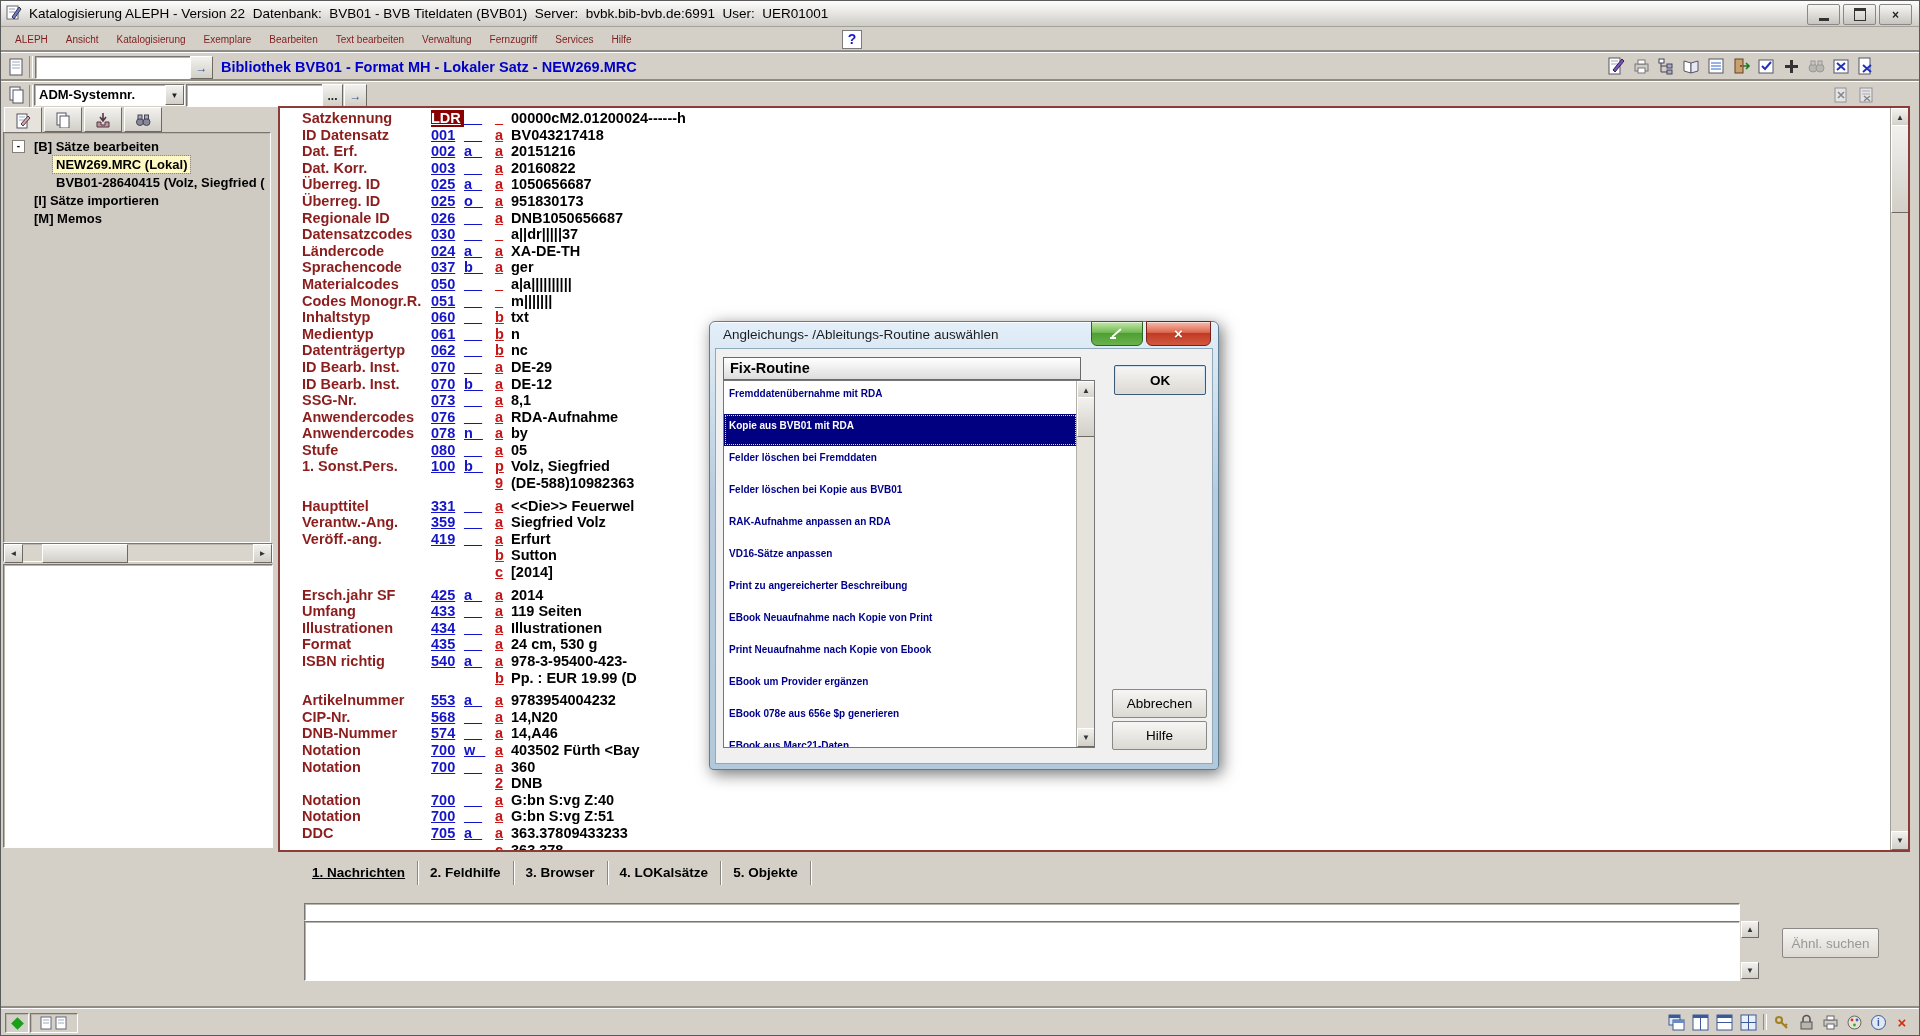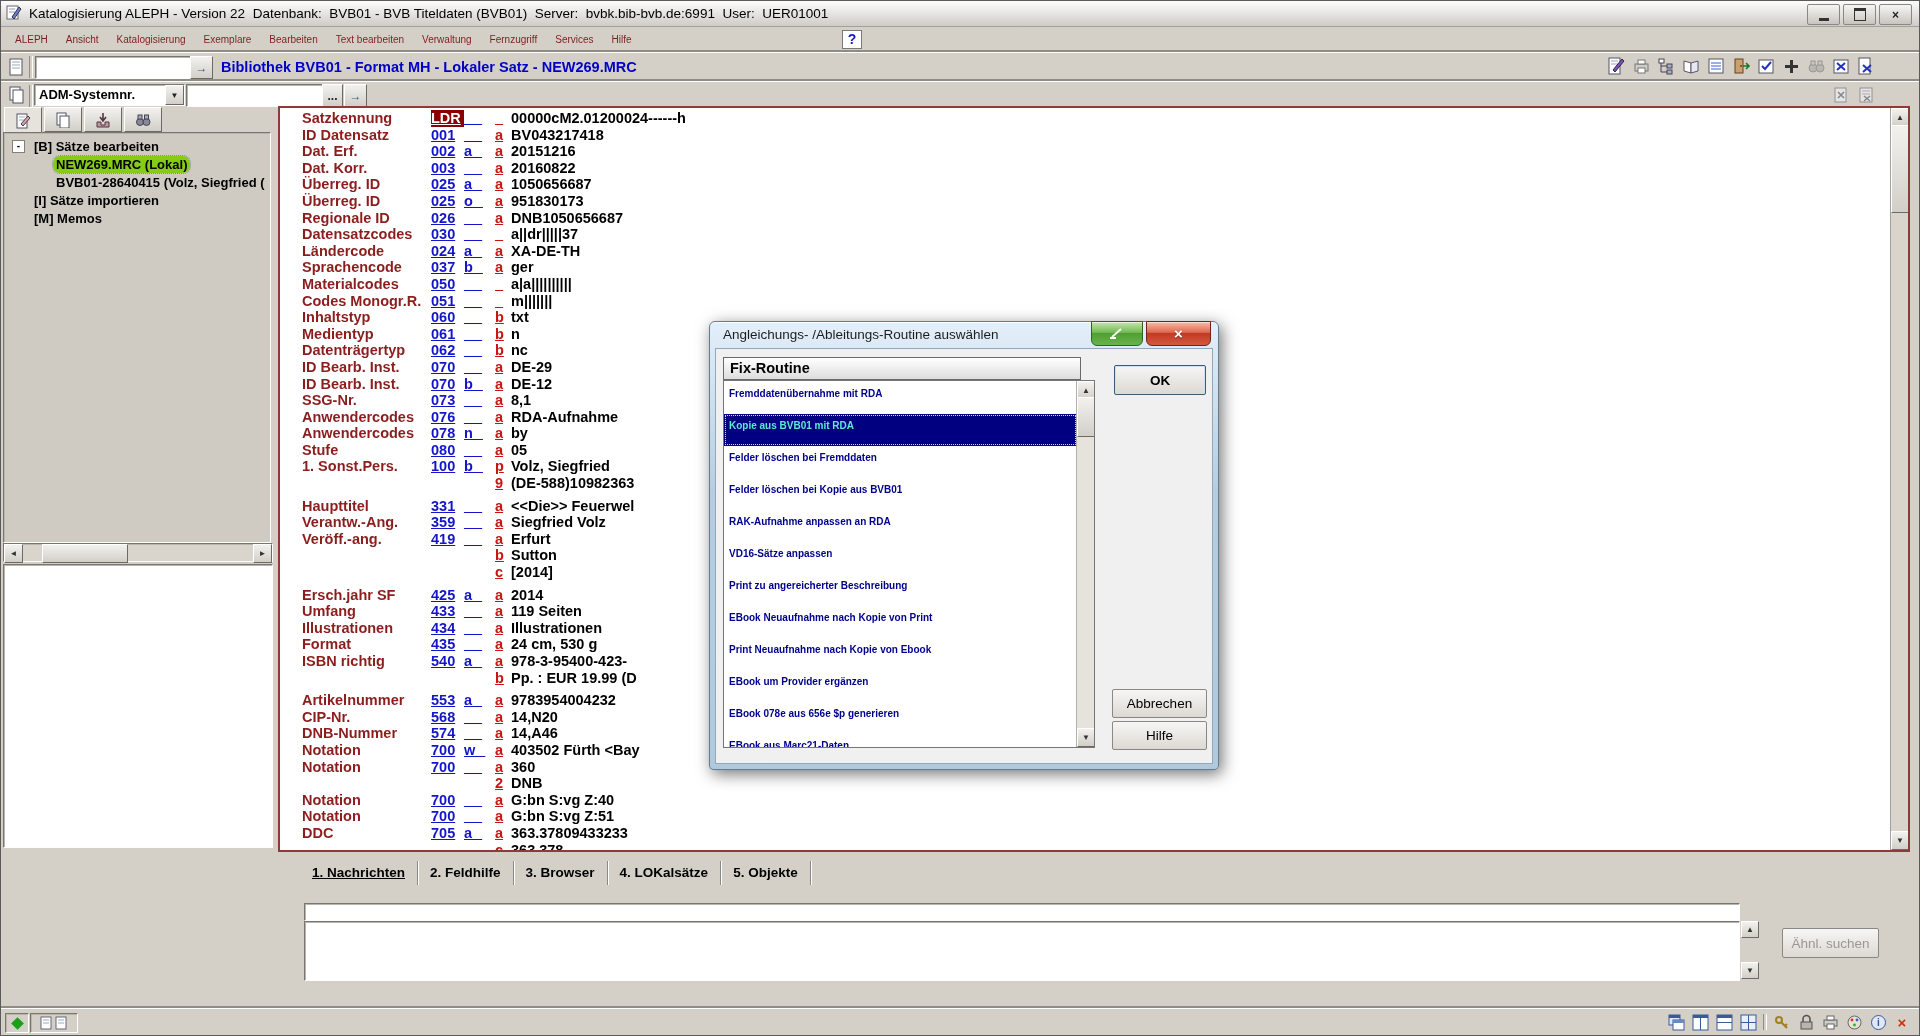--- a/index.html
+++ b/index.html
@@ -49,21 +49,21 @@
   .vtabs{position:absolute;left:3px;top:1px;height:25px;display:flex;gap:2px;}
   .vtab{width:36px;height:23px;display:flex;align-items:center;justify-content:center;}
   .vtab.active{background:#e6e3dc;height:25px;border-bottom-color:#e6e3dc;}
   .treebox{position:absolute;left:2px;top:26px;width:268px;height:411px;background:#cfcbc3;overflow:hidden;padding-top:4px;box-sizing:border-box;}
   .trow{height:18px;display:flex;align-items:center;white-space:nowrap;font-size:13px;font-weight:bold;color:#000;}
   .trow .exp{width:11px;height:11px;background:#fff;border:1px solid #848078;font-size:10px;line-height:9px;
     text-align:center;margin:0 6px 0 8px;flex:0 0 auto;color:#000;}
   .trow .exp:empty{visibility:hidden;}
   .trow.child{margin-left:22px;}
   .trow .tlabel{padding:1px 3px;}
-  .trow.selected .tlabel{background:#84cc16;outline:1px dotted #8a8a8a;border-radius:7px;}
+  .trow.selected .tlabel{background:#fef9c3;outline:1px dotted #8a8a8a;}
   .hscroll{position:absolute;left:2px;top:437px;width:268px;height:17px;background:#d9d5cd;}
   .sb-btn{position:absolute;width:17px;height:17px;font-size:8px;color:#333;display:flex;align-items:center;justify-content:center;}
   .hthumb{position:absolute;left:38px;top:0;width:84px;height:17px;}
   .lowerpane{position:absolute;left:2px;top:458px;width:268px;height:282px;background:#fff;}
 
   
   .editor{position:absolute;left:277px;top:105px;width:1632px;height:746px;background:#fff;
     border:2px solid #8b3c38;box-sizing:border-box;overflow:hidden;}
   .mrows{position:absolute;left:0;top:2px;right:18px;bottom:0;overflow:hidden;padding-left:22px;}
   .mrow{display:flex;height:16.6px;line-height:16.5px;font-size:14.5px;font-weight:bold;white-space:pre;}
@@ -91,21 +91,21 @@
     color:#fff;font-weight:bold;font-size:15px;display:flex;align-items:center;justify-content:center;
     text-shadow:0 1px 1px rgba(0,0,0,.4);box-shadow:inset 0 1px 0 rgba(255,255,255,.5);}
   .dclient{position:absolute;left:5px;right:5px;top:26px;bottom:5px;background:#f0f0f0;border:1px solid #8fa8ba;text-decoration:underline;}
   .dheader{position:absolute;left:7px;top:8px;width:358px;height:23px;box-sizing:border-box;
     background:linear-gradient(#ffffff,#dddddd);border:1px solid #6a6a6a;
     font-weight:bold;font-size:14.5px;color:#000;line-height:21px;padding-left:6px;}
   .dlist{position:absolute;left:7px;top:31px;width:372px;height:368px;box-sizing:border-box;
     background:#fff;border:1px solid #767676;overflow:hidden;}
   .ditems{position:absolute;left:0;top:1px;right:17px;}
   .ditem{height:32px;line-height:23px;padding-left:5px;font-size:10px;font-weight:bold;color:#00008b;white-space:nowrap;overflow:hidden;}
-  .ditem.selected{background:#000080;color:#5eead4;outline:1px dotted #dcdcdc;outline-offset:-2px;}
+  .ditem.selected{background:#000080;color:#ffffff;outline:1px dotted #dcdcdc;outline-offset:-2px;}
   .dlist .dsb{position:absolute;right:0;top:0;width:17px;bottom:0;background:#e6e3dd;border-left:1px solid #b3b0aa;}
   .dsb .vthumb{top:16px;height:38px;width:16px;}
   .btn{background:linear-gradient(#f7f6f4,#dcd9d3);border:1px solid #8a8884;border-radius:2px;
     display:flex;align-items:center;justify-content:center;font-size:13.5px;color:#000;}
   .dok{position:absolute;left:398px;top:16px;width:90px;height:28px;border:1px solid #3c5a78;
     box-shadow:inset 0 0 0 1px #cfe0f0;font-weight:bold;}
   .dcancel{position:absolute;left:396px;top:340px;width:93px;height:27px;}
   .dhelp{position:absolute;left:396px;top:372px;width:93px;height:27px;}
 
   

